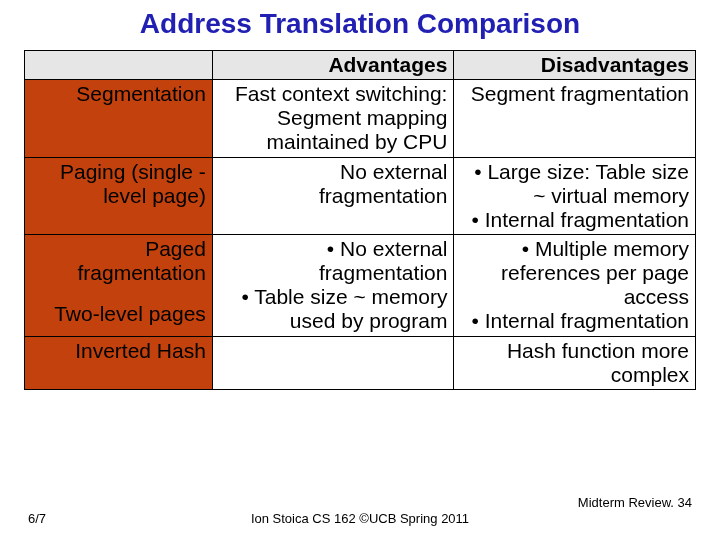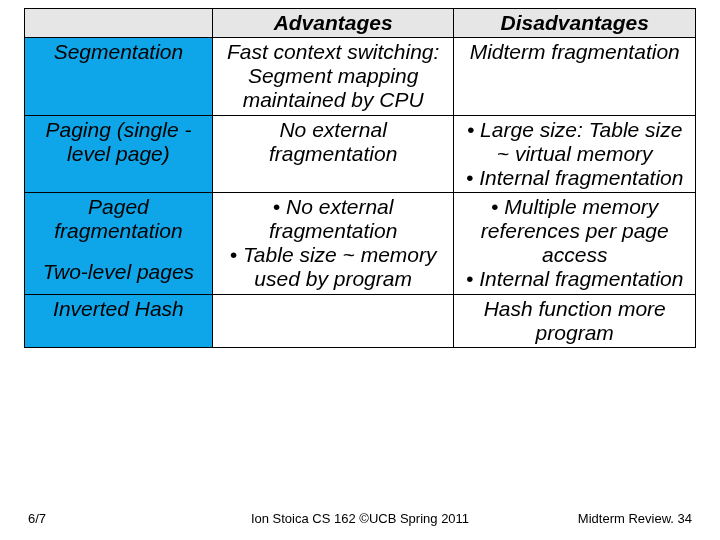--- a/index.html
+++ b/index.html
@@ -32,33 +32,32 @@
   }
   table.cmp col.c0 { width: 28%; }
   table.cmp col.c1 { width: 36%; }
   table.cmp col.c2 { width: 36%; }
   table.cmp th, table.cmp td {
     border: 1px solid #000;
     font-size: 21px;
     line-height: 1.15;
     padding: 2px 6px 2px 6px;
     vertical-align: top;
-    text-align: center;
+    text-align: right;
     color: #000;
-    font-style: italic;
   }
   table.cmp th {
     background: #e6e6e6;
     font-weight: bold;
   }
   table.cmp th.blankhead {
     background: #e6e6e6;
   }
   table.cmp td.rowhead {
-    background: #0ea5e9;
+    background: #c2410c;
   }
   .noborder-bottom { border-bottom: none !important; }
   .noborder-top { border-top: none !important; }
   .footer {
     position: absolute;
     left: 0;
     right: 0;
     bottom: 14px;
     font-size: 13px;
     color: #000;
@@ -71,66 +70,67 @@
   .footer .center {
     position: absolute;
     left: 0;
     right: 0;
     bottom: 0;
     text-align: center;
   }
   .footer .right {
     position: absolute;
     right: 28px;
-    bottom: 0;
+    bottom: 16px;
   }
 </style>
 </head>
 <body>
 
 <div class="slide">
+  <h1 class="title">Address Translation Comparison</h1>
 
   <table class="cmp">
     <colgroup>
       <col class="c0">
         <col class="c1">
         <col class="c2">
     </colgroup>
     <tbody>
         <tr>
       <th class="blankhead"></th>
       <th>Advantages</th>
       <th>Disadvantages</th>
     </tr>
 
     <tr>
       <td class="rowhead">Segmentation</td>
       <td>Fast context switching: Segment mapping maintained by CPU</td>
-      <td>Midterm fragmentation</td>
+      <td>Segment fragmentation</td>
     </tr>
 
     <tr>
       <td class="rowhead">Paging (single -level page)</td>
       <td>No external fragmentation</td>
       <td>• Large size: Table size ~ virtual memory<br>• Internal fragmentation</td>
     </tr>
 
     <tr>
       <td class="rowhead noborder-bottom">Paged fragmentation</td>
       <td rowspan="2">• No external fragmentation<br>• Table size ~ memory used by  program</td>
       <td rowspan="2">• Multiple memory references per page access<br>• Internal fragmentation</td>
     </tr>
     <tr>
       <td class="rowhead noborder-top">Two-level pages</td>
     </tr>
 
     <tr>
       <td class="rowhead">Inverted Hash</td>
       <td></td>
-      <td>Hash function more program</td>
+      <td>Hash function more complex</td>
     </tr>
   </tbody>
     </table>
 
   <div class="footer">
     <div class="left">6/7</div>
     <div class="center">Ion Stoica CS 162 ©UCB Spring 2011</div>
     <div class="right">Midterm Review. 34</div>
   </div>
 </div>

